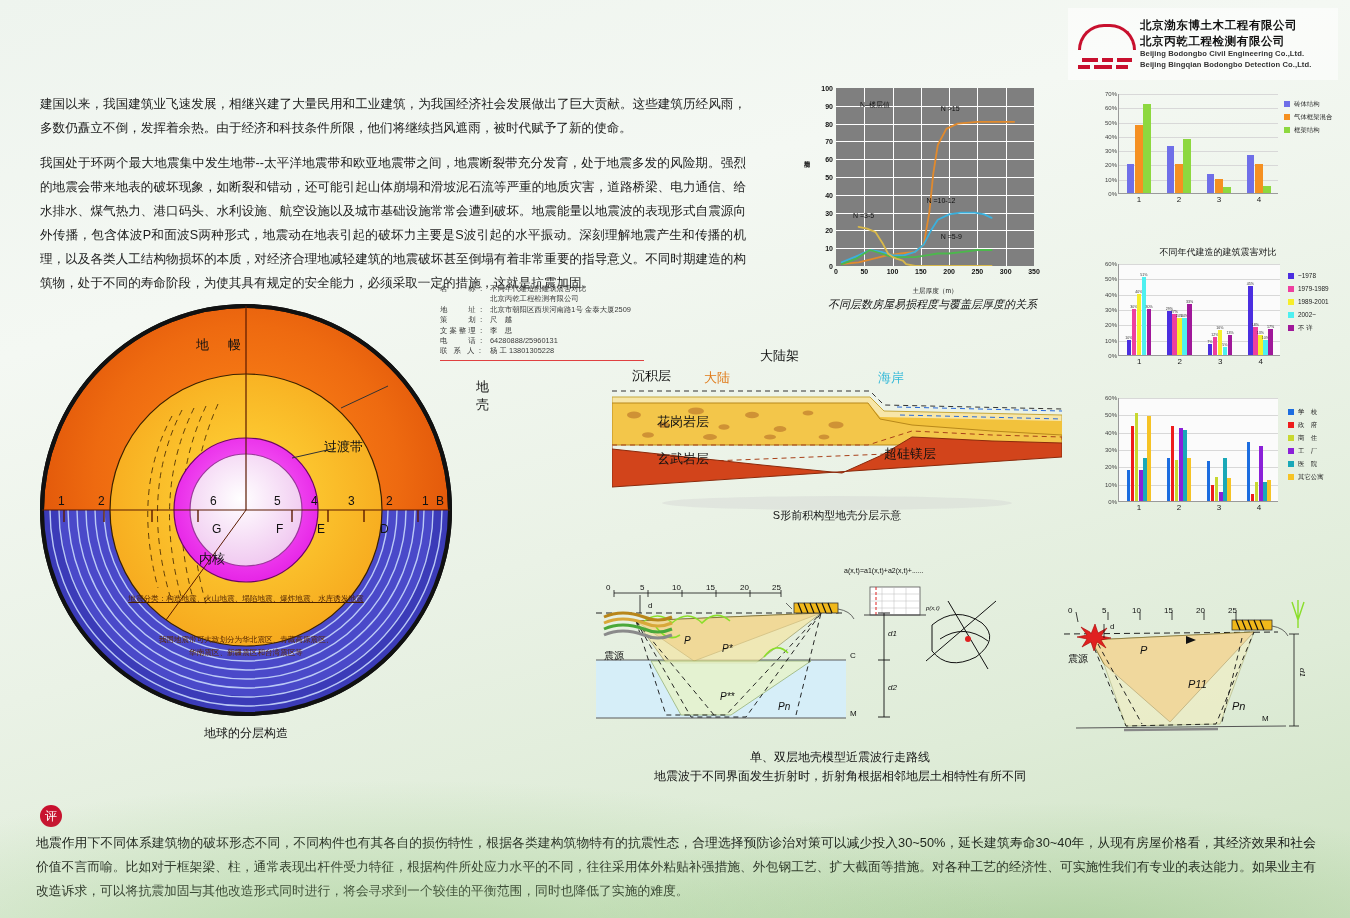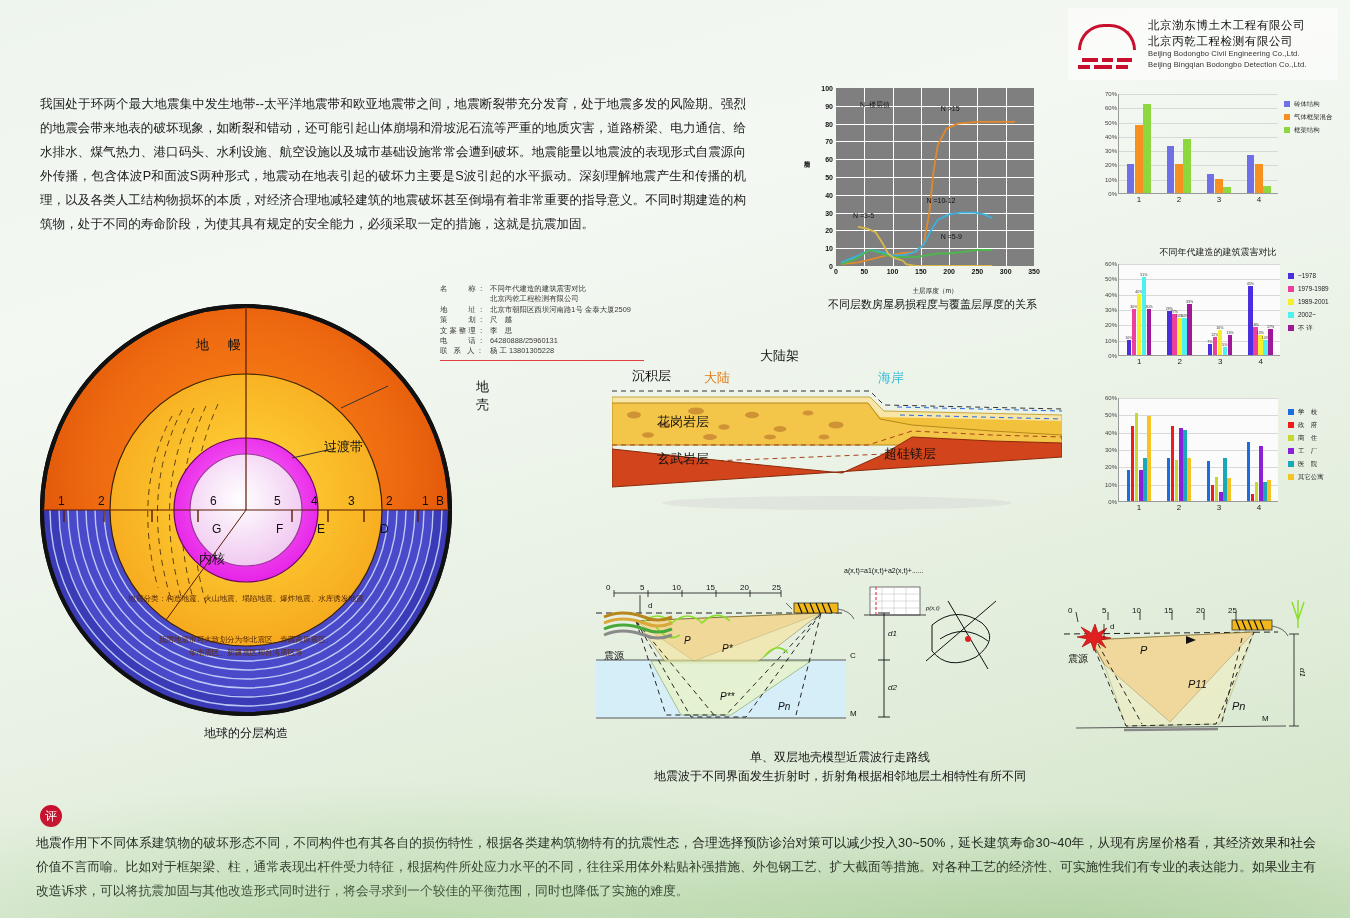--- a/index.html
+++ b/index.html
@@ -18,21 +18,21 @@
   .page{position:absolute;inset:0;}
   
   #title{position:absolute;left:40px;top:36px;font-size:40px;font-weight:bold;color:#111;letter-spacing:4px;}
   #intro{position:absolute;left:40px;top:92px;width:706px;font-size:12.6px;line-height:24px;color:#1a1a1a;text-align:justify;}
   #intro p{margin-bottom:11px;}
   
   #logo{position:absolute;right:12px;top:8px;width:270px;height:72px;background:rgba(255,255,255,.55);display:flex;align-items:center;padding:4px 6px;}
   #logo .mark{width:66px;height:60px;position:relative;flex:none;}
   #logo .mark .arc{position:absolute;left:4px;top:10px;width:58px;height:26px;border:3px solid #c8102e;border-bottom:none;border-radius:60px 60px 0 0;}
   #logo .mark .br{position:absolute;background:#c8102e;}
-  #logo .txt{margin-left:8px;line-height:1.35;}
+  #logo .txt{margin-left:0;line-height:1.35;font-weight:bold;}
   #logo .cn{font-size:11.5px;color:#111;letter-spacing:.6px;}
   #logo .en{font-size:7.6px;color:#333;letter-spacing:.1px;}
   
   #contact{position:absolute;left:440px;top:284px;width:240px;font-size:7.4px;line-height:10.4px;color:#3a3a3a;}
   #contact .row{display:flex;}
   #contact .k{width:50px;flex:none;letter-spacing:2px;}
   #contact .v{flex:1;}
   #contact .rule{margin-top:3px;border-top:1.4px solid #e04040;width:204px;}
   
   #earth-wrap{position:absolute;left:36px;top:300px;width:420px;height:450px;}
@@ -55,21 +55,21 @@
   
   #linechart{position:absolute;left:800px;top:82px;width:265px;height:230px;}
   #lc-plot{position:absolute;left:36px;top:6px;width:198px;height:178px;background:#7f7f7f;}
   #lc-plot .vg{position:absolute;top:0;bottom:0;border-left:1px solid #fff;}
   #lc-plot .hg{position:absolute;left:0;right:0;border-top:1px solid #fff;}
   #lc-ylab{position:absolute;left:2px;top:74px;font-size:6px;color:#222;writing-mode:vertical-rl;}
   .lc-yt{position:absolute;right:100%;margin-right:3px;font-size:7px;color:#111;transform:translateY(-50%);font-weight:bold;}
   .lc-xt{position:absolute;top:100%;margin-top:2px;font-size:7px;color:#111;transform:translateX(-50%);font-weight:bold;}
   .lc-ann{position:absolute;font-size:7px;color:#111;}
   #lc-xlabel{position:absolute;left:36px;width:198px;top:205px;text-align:center;font-size:6.6px;color:#111;}
-  #lc-caption{position:absolute;left:0;width:265px;top:215px;text-align:center;font-size:11px;color:#111;}
+  #lc-caption{position:absolute;left:0;width:265px;top:215px;text-align:center;font-size:11px;color:#111;font-style:italic;}
   
   #crust{position:absolute;left:612px;top:345px;width:450px;height:190px;}
   #crust-caption{position:absolute;left:612px;top:508px;width:450px;text-align:center;font-size:11px;color:#111;}
   .crust-lbl{position:absolute;font-size:13px;}
   
   #seis-left{position:absolute;left:596px;top:565px;width:420px;height:175px;}
   #seis-right{position:absolute;left:1046px;top:578px;width:265px;height:160px;}
   #seis-caption{position:absolute;left:560px;top:748px;width:560px;text-align:center;font-size:12px;color:#111;line-height:19px;}
   .sl{position:absolute;font-size:8px;color:#111;}
   
@@ -77,20 +77,21 @@
   #note .badge{position:absolute;left:12px;top:0;width:22px;height:22px;border-radius:50%;background:#c8102e;color:#fff;font-size:12px;display:flex;align-items:center;justify-content:center;}
   #note .body{margin-top:26px;font-size:12.8px;line-height:24px;color:#111;text-align:justify;padding:0 8px;}
 </style>
 </head>
 <body>
 
 <div class="page">
 
 
   <div id="intro">
+    <p>建国以来，我国建筑业飞速发展，相继兴建了大量民用和工业建筑，为我国经济社会发展做出了巨大贡献。这些建筑历经风雨，多数仍矗立不倒，发挥着余热。由于经济和科技条件所限，他们将继续挡风遮雨，被时代赋予了新的使命。</p>
     <p>我国处于环两个最大地震集中发生地带--太平洋地震带和欧亚地震带之间，地震断裂带充分发育，处于地震多发的风险期。强烈的地震会带来地表的破坏现象，如断裂和错动，还可能引起山体崩塌和滑坡泥石流等严重的地质灾害，道路桥梁、电力通信、给水排水、煤气热力、港口码头、水利设施、航空设施以及城市基础设施常常会遭到破坏。地震能量以地震波的表现形式自震源向外传播，包含体波P和面波S两种形式，地震动在地表引起的破坏力主要是S波引起的水平振动。深刻理解地震产生和传播的机理，以及各类人工结构物损坏的本质，对经济合理地减轻建筑的地震破坏甚至倒塌有着非常重要的指导意义。不同时期建造的构筑物，处于不同的寿命阶段，为使其具有规定的安全能力，必须采取一定的措施，这就是抗震加固。</p>
   </div>
 
   <div id="logo">
     <div class="mark">
       <div class="arc"></div>
       <div class="br" style="left:8px;top:44px;width:16px;height:4px;"></div>
       <div class="br" style="left:28px;top:44px;width:11px;height:4px;"></div>
       <div class="br" style="left:43px;top:44px;width:15px;height:4px;"></div>
       <div class="br" style="left:4px;top:51px;width:12px;height:4px;"></div>
@@ -215,21 +216,21 @@
     <div class="earth-lbl" style="left:238px;top:194px;font-size:12px;">5</div>
     <div class="earth-lbl" style="left:275px;top:194px;font-size:12px;">4</div>
     <div class="earth-lbl" style="left:312px;top:194px;font-size:12px;">3</div>
     <div class="earth-lbl" style="left:350px;top:194px;font-size:12px;">2</div>
     <div class="earth-lbl" style="left:386px;top:194px;font-size:12px;">1</div>
     <div class="earth-lbl" style="left:176px;top:222px;font-size:12px;">G</div>
     <div class="earth-lbl" style="left:240px;top:222px;font-size:12px;">F</div>
     <div class="earth-lbl" style="left:281px;top:222px;font-size:12px;">E</div>
     <div class="earth-lbl" style="left:344px;top:222px;font-size:12px;">D</div>
     <div class="earth-lbl" style="left:400px;top:194px;font-size:12px;">B</div>
-    <div class="earth-note" style="top:294px;">地震分类：构造地震、火山地震、塌陷地震、爆炸地震、水库诱发地震</div>
+    <div class="earth-note" style="top:294px;text-decoration:underline;">地震分类：构造地震、火山地震、塌陷地震、爆炸地震、水库诱发地震</div>
     <div class="earth-note" style="top:335px;color:#5a2a00;">我国地震带可大致划分为华北震区、青藏高原震区、</div>
     <div class="earth-note" style="top:348px;color:#5a2a00;">华南震区、新疆震区和台湾震区等</div>
     <div id="earth-caption">地球的分层构造</div>
   </div>
 
   <div id="linechart">
     <div id="lc-plot">
         <div class="lc-xt" style="left: 0px;">0</div>
         <div class="vg" style="left: 28.2857px;"></div>
         <div class="lc-xt" style="left: 28.2857px;">50</div>
@@ -535,20 +536,21 @@
       <ellipse cx="225" cy="158" rx="175" ry="7" fill="#cfcfcf" opacity=".35"></ellipse>
     </svg>
     <div class="crust-lbl" style="left:148px;top:2px;color:#111;">大陆架</div>
     <div class="crust-lbl" style="left:20px;top:22px;color:#111;">沉积层</div>
     <div class="crust-lbl" style="left:92px;top:24px;color:#e07a18;">大陆</div>
     <div class="crust-lbl" style="left:266px;top:24px;color:#36b9d8;">海岸</div>
     <div class="crust-lbl" style="left:45px;top:68px;color:#111;">花岗岩层</div>
     <div class="crust-lbl" style="left:45px;top:105px;color:#111;">玄武岩层</div>
     <div class="crust-lbl" style="left:272px;top:100px;color:#111;">超硅镁层</div>
   </div>
+  <div id="crust-caption">S形前积构型地壳分层示意</div>
 
   <div id="seis-left">
     <svg viewBox="0 0 420 175" width="420" height="175">
       <rect x="0" y="95" width="250" height="58" fill="#d6eef8"></rect>
       <rect x="0" y="95" width="250" height="58" fill="url(#none)"></rect>
       <line x1="0" y1="95" x2="250" y2="95" stroke="#5a5a5a" stroke-width="1"></line>
       <line x1="0" y1="153" x2="250" y2="153" stroke="#5a5a5a" stroke-width="1"></line>
       <line x1="0" y1="48" x2="250" y2="48" stroke="#222" stroke-width="1" stroke-dasharray="6 4"></line>
       <polygon points="40,56 225,48 98,96" fill="#e8b46a" stroke="#6a4a10" stroke-width=".8"></polygon>
       <polygon points="40,56 225,48 160,98 70,98" fill="#f3e6a8" opacity=".75" stroke="#6a6a2a" stroke-width=".6"></polygon>

